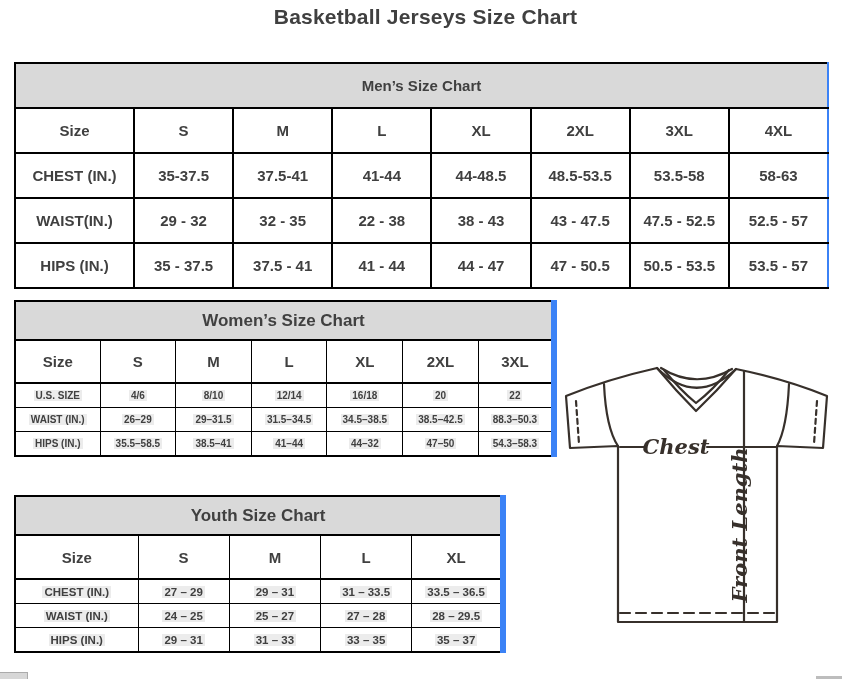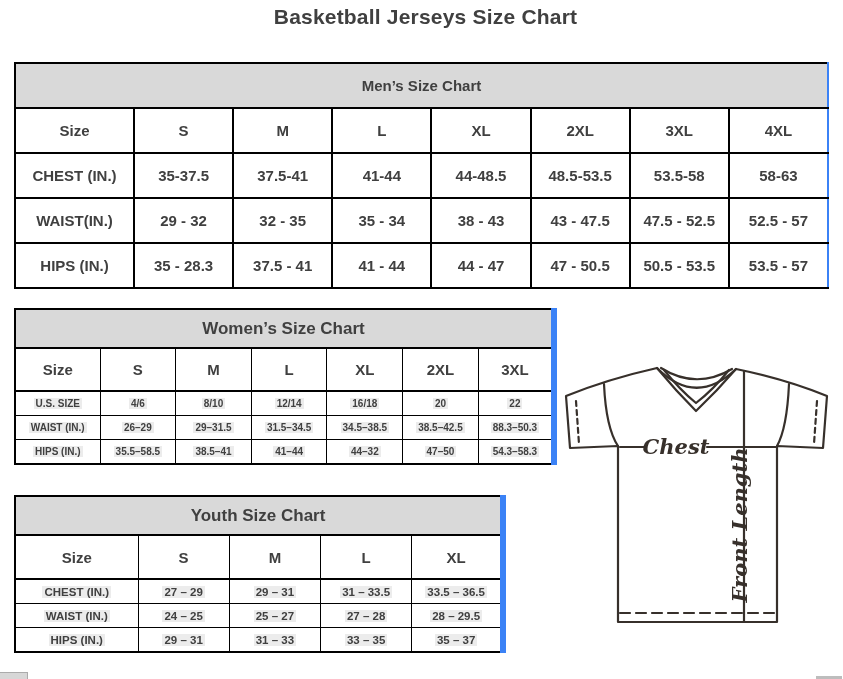--- a/index.html
+++ b/index.html
@@ -20,21 +20,21 @@
   table{border:2px solid #000;}
   td:first-child{border-left:2px solid #000;}
   td:last-child{border-right:6px solid #3b82f6;}
 
   
   .men{left:14px;top:62px;width:815px;}
   .men td{font-weight:bold;font-size:15px;height:41px;border-width:2px;}
   .men tr.hdr td{height:41px;}
 
   
-  .women{left:14px;top:308px;width:543px;border-radius:9px;}
+  .women{left:14px;top:300px;width:543px;border-radius:9px;}
   .women tr.hdr td{height:39px;}
   .women tr.data td{height:21px;font-weight:bold;font-size:10px;}
 
   
   .youth{left:14px;top:495px;width:492px;}
   .youth tr.hdr td{height:40px;}
   .youth tr.data td{height:21px;font-weight:bold;font-size:11.5px;}
 
   .women .hl,.youth .hl{background:#ececec;padding:0 2px;}
   .men .hl{background:transparent;}
@@ -89,29 +89,29 @@
           <td><span class="hl">41-44</span></td>
           <td><span class="hl">44-48.5</span></td>
           <td><span class="hl">48.5-53.5</span></td>
           <td><span class="hl">53.5-58</span></td>
           <td><span class="hl">58-63</span></td>
         </tr>
         <tr class="data">
           <td><span class="hl">WAIST(IN.)</span></td>
           <td><span class="hl">29 - 32</span></td>
           <td><span class="hl">32 - 35</span></td>
-          <td><span class="hl">35 - 34</span></td>
+          <td><span class="hl">22 - 38</span></td>
           <td><span class="hl">38 - 43</span></td>
           <td><span class="hl">43 - 47.5</span></td>
           <td><span class="hl">47.5 - 52.5</span></td>
           <td><span class="hl">52.5 - 57</span></td>
         </tr>
         <tr class="data">
           <td><span class="hl">HIPS (IN.)</span></td>
-          <td><span class="hl">35 - 28.3</span></td>
+          <td><span class="hl">35 - 37.5</span></td>
           <td><span class="hl">37.5 - 41</span></td>
           <td><span class="hl">41 - 44</span></td>
           <td><span class="hl">44 - 47</span></td>
           <td><span class="hl">47 - 50.5</span></td>
           <td><span class="hl">50.5 - 53.5</span></td>
           <td><span class="hl">53.5 - 57</span></td>
         </tr>
       </tbody>
     </table>
 

